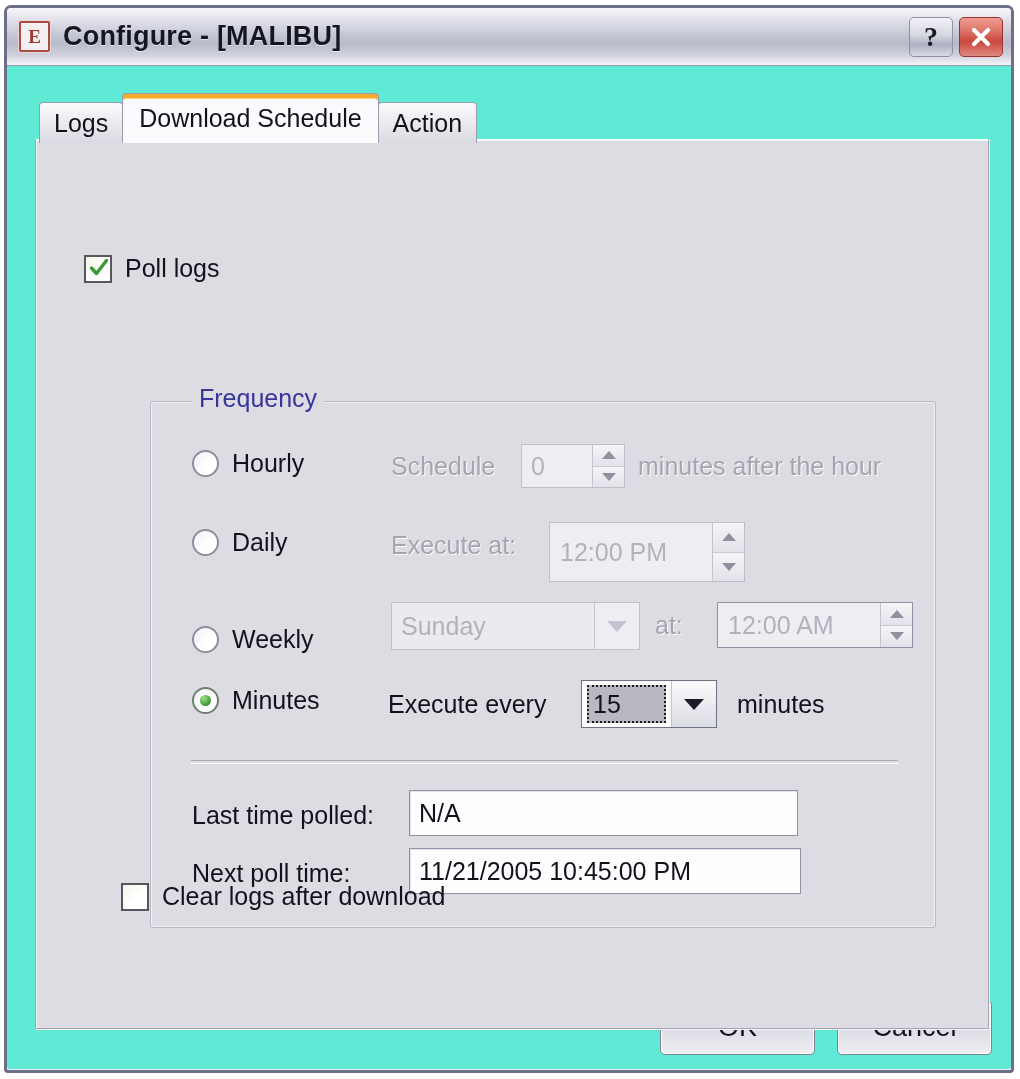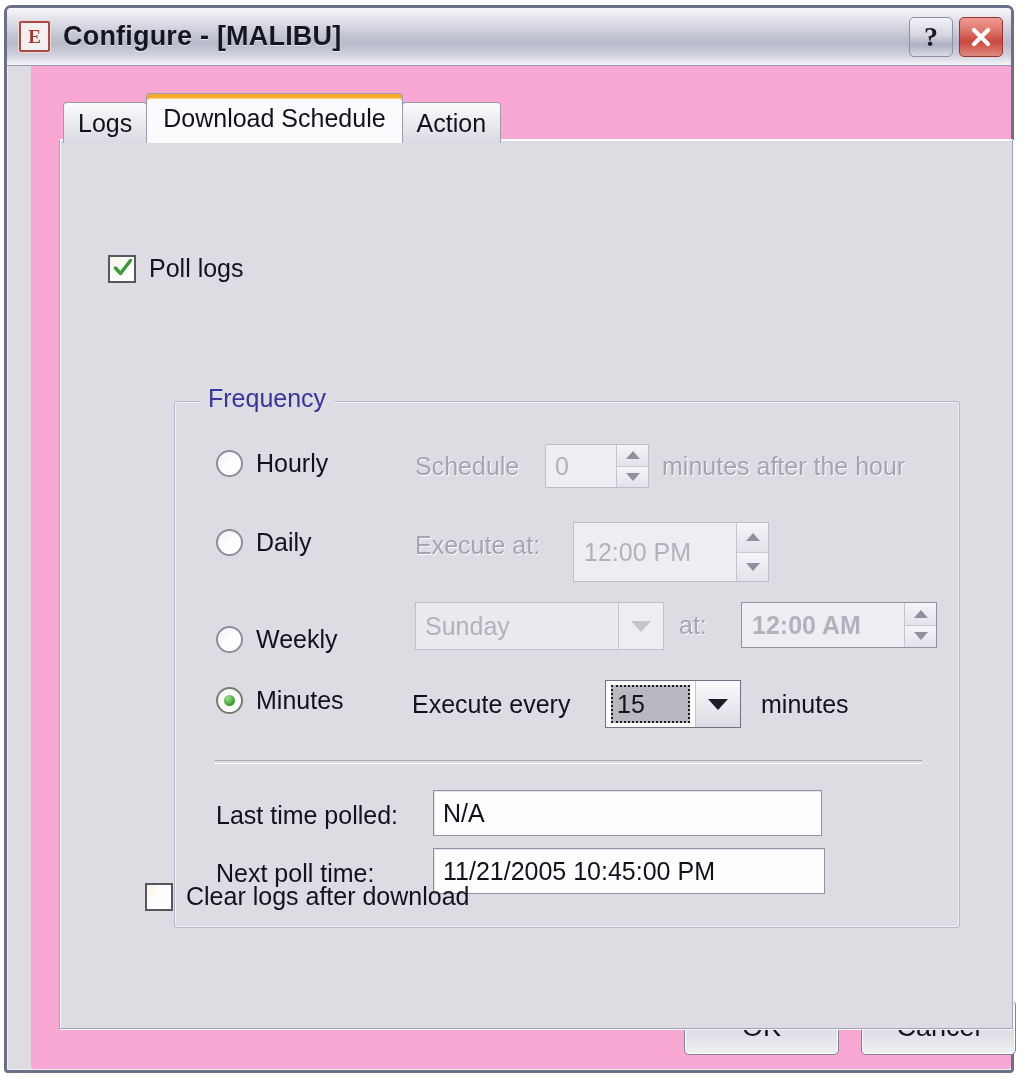--- a/index.html
+++ b/index.html
@@ -96,23 +96,22 @@
     border: 1px solid #96342c;
     color: #fff;
     position: relative;
   }
   .tbtn-close svg { display:block; }
 
   
   .client {
     position: relative;
     height: calc(100% - 59px);
-    background: #f9a8d4;
+    background: #5eead4;
     border-radius: 0 0 3px 3px;
-    margin-left: 24px;
   }
 
   
   .tabstrip {
     position: absolute;
     left: 32px; top: 29px;
     display: flex;
     align-items: flex-end;
     height: 48px;
     z-index: 4;
@@ -218,21 +217,21 @@
     left: 114px; top: 261px;
     width: 786px;
     height: 527px;
     box-sizing: border-box;
     border: 1px solid #b6b7c4;
     border-radius: 3px;
     box-shadow: inset 0 0 0 1px rgba(255,255,255,0.6);
   }
   .group-title {
     position: absolute;
-    left: 25px; top: -18px;
+    left: 40px; top: -18px;
     padding: 0 8px;
     background: #dcdce2;
     font-size: 25px;
     color: #36369c;
     white-space: nowrap;
   }
 
   
   .textbox {
     box-sizing: border-box;
@@ -455,21 +454,21 @@
           <span class="lbl">Weekly</span>
         </div>
         <div class="combo disabled" style="position:absolute; left:240px; top:200px; width:249px; height:48px;">
           <div class="combo-value">Sunday</div>
           <div class="combo-btn">
               <i class="chev"></i>
             </div>
         </div>
         <span class="lbl disabled" style="position:absolute; left:504px; top:209px;">at:</span>
         <div class="textbox spin disabled" style="position:absolute; left:566px; top:200px; width:196px; height:46px; padding:0; border-color:#8f91a4;">
-          <div style="flex:1 1 auto; display:flex; align-items:center; padding:0 10px;font-weight:bold;">12:00 AM</div>
+          <div style="flex:1 1 auto; display:flex; align-items:center; padding:0 10px;">12:00 AM</div>
           <div class="spin-btns">
             <div class="spin-btn">
                 <i class="arrow-up"></i>
               </div>
             <div class="spin-btn">
                 <i class="arrow-dn"></i>
               </div>
           </div>
         </div>
 

